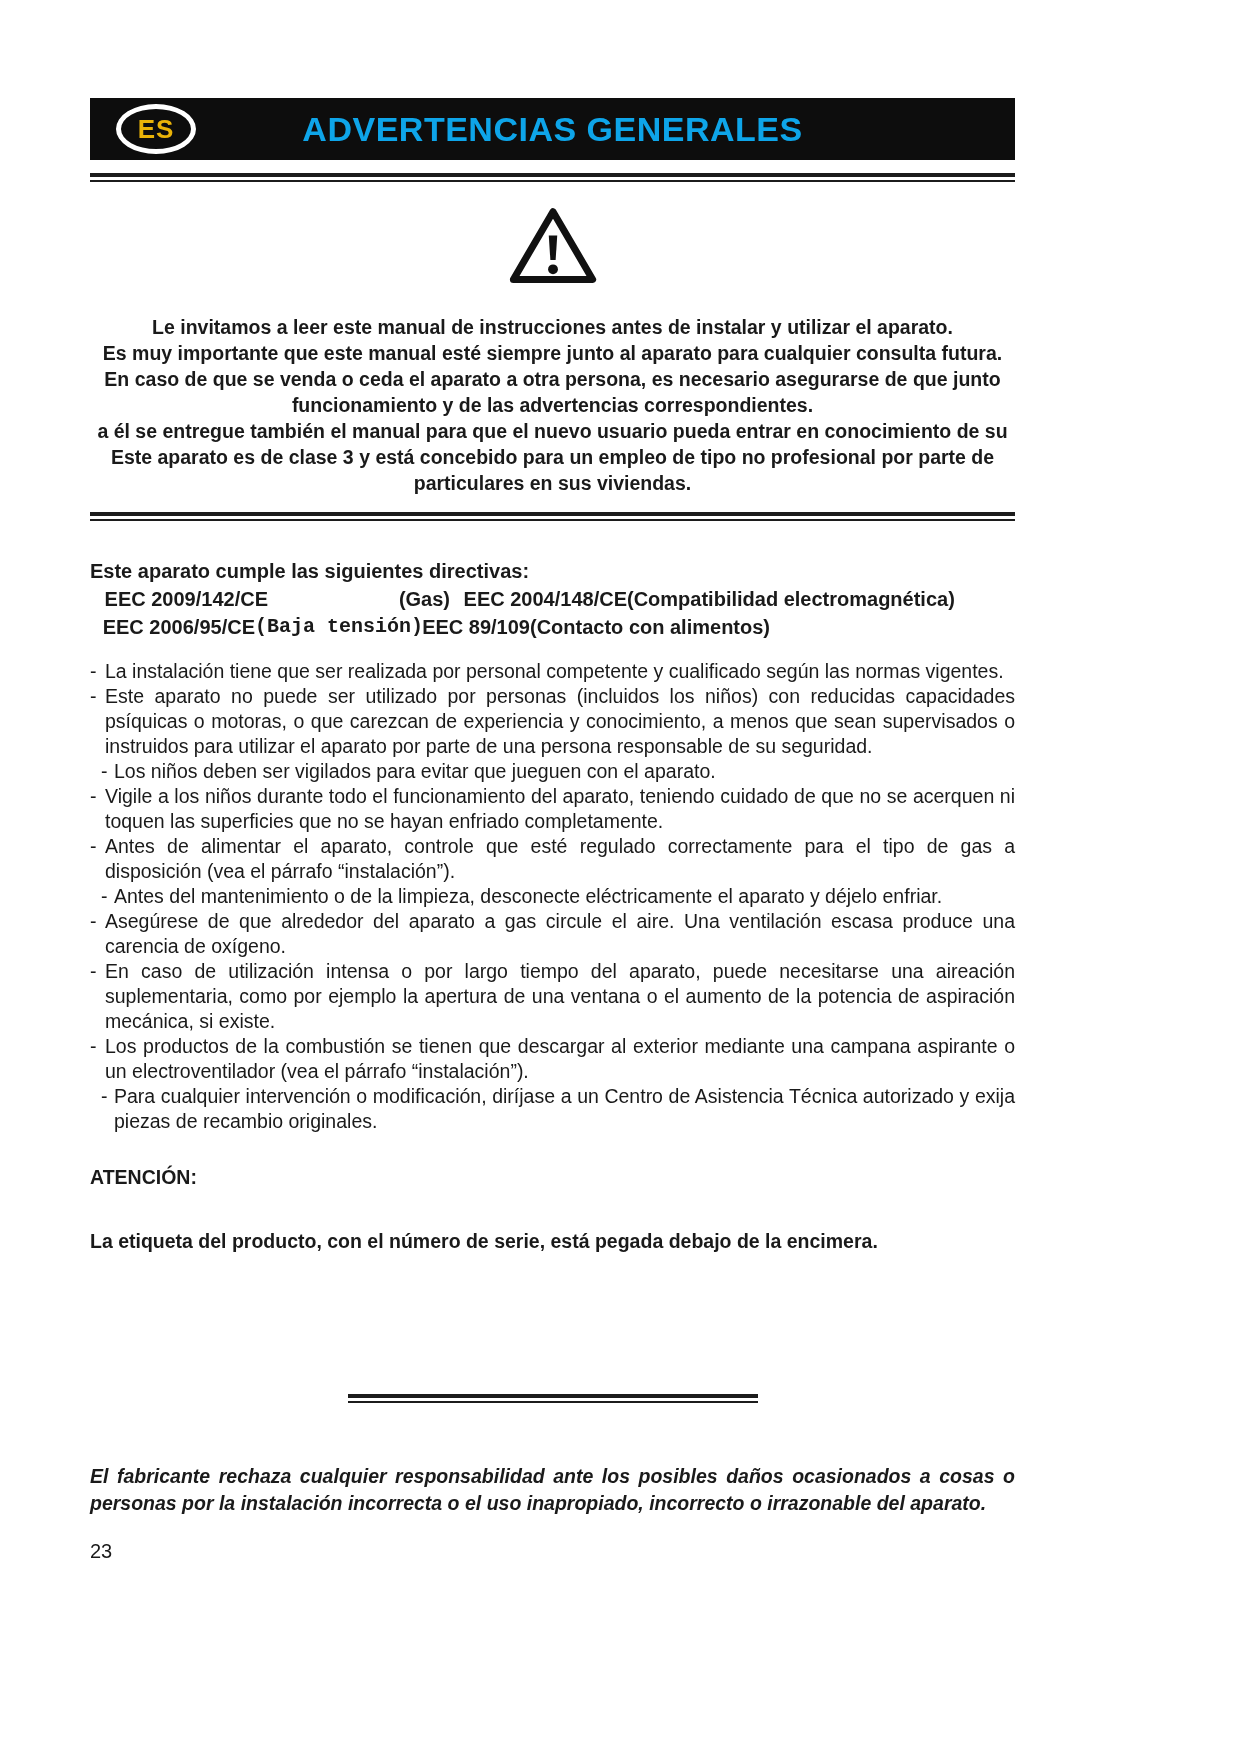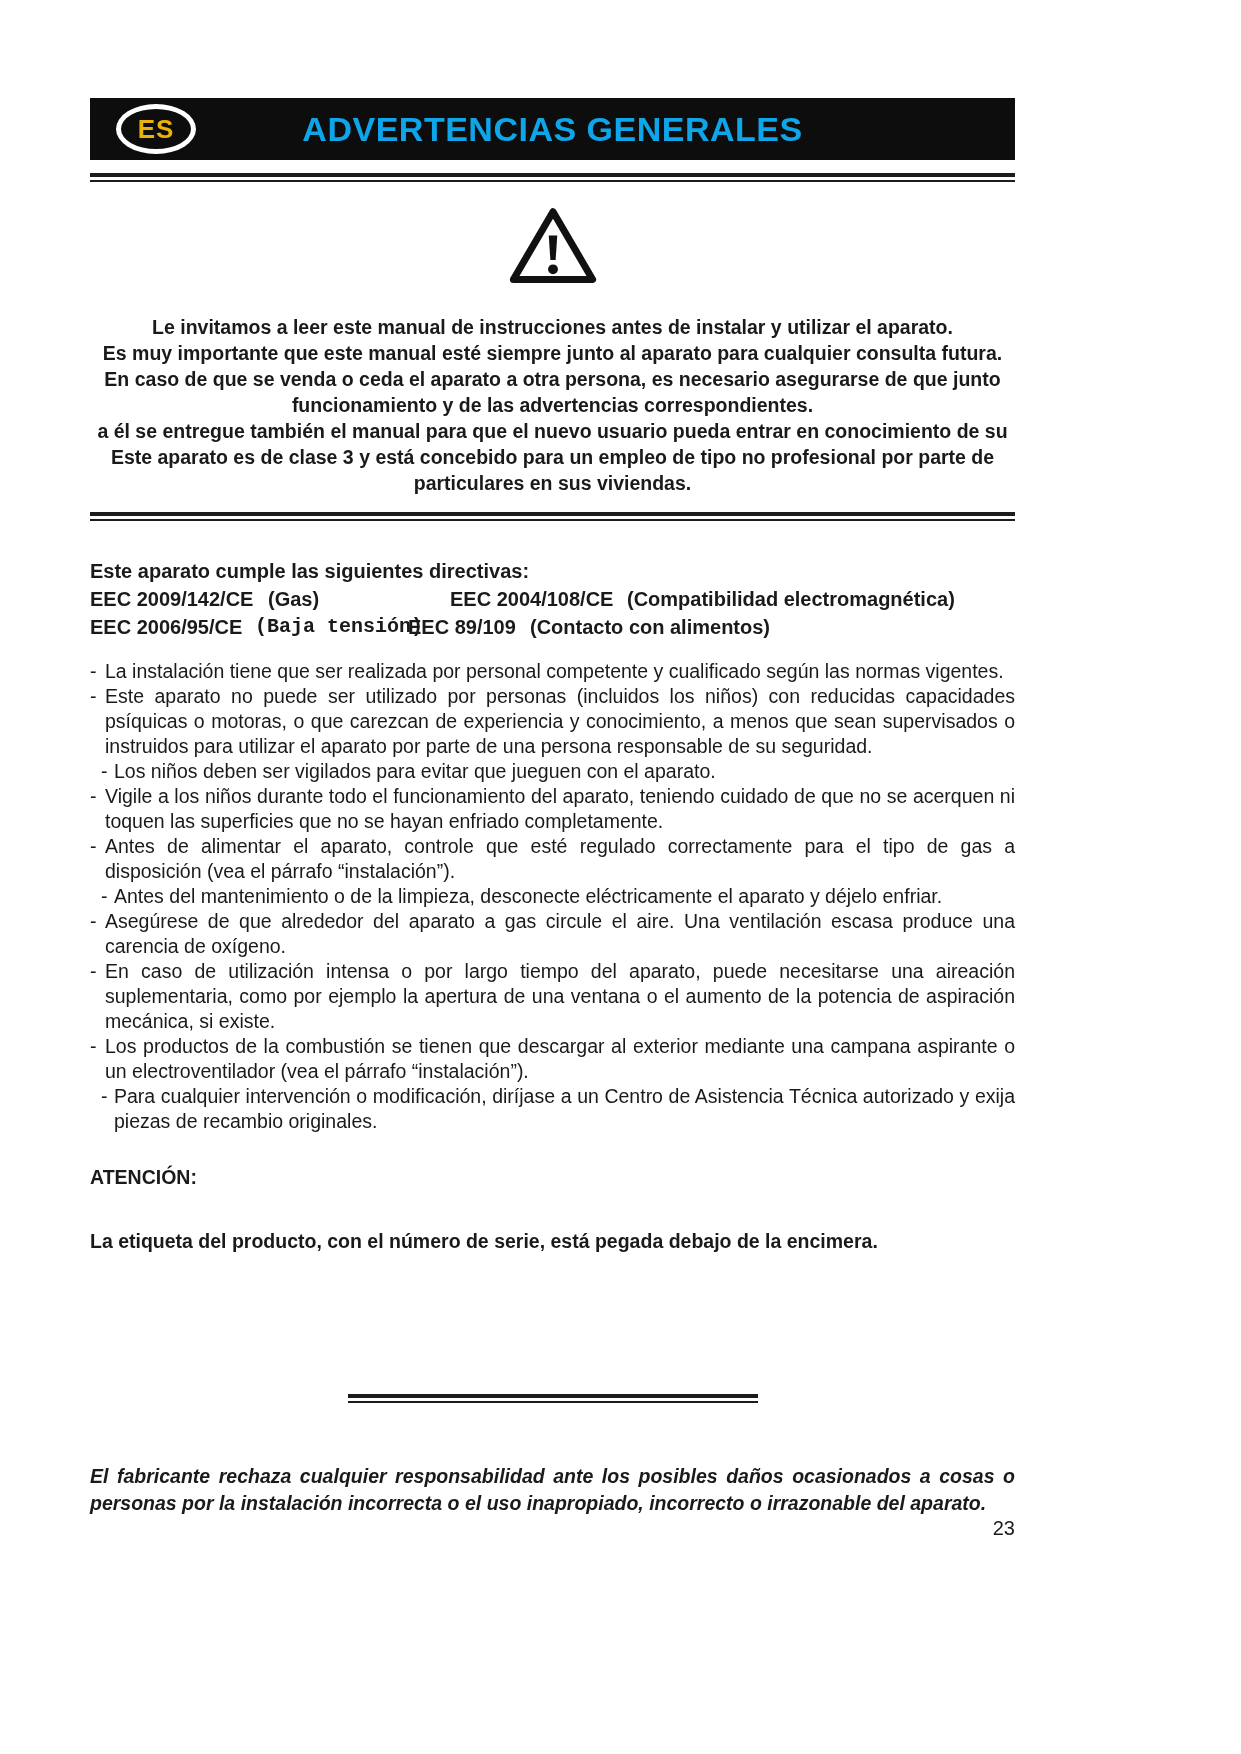--- a/index.html
+++ b/index.html
@@ -91,21 +91,21 @@
     margin-top: 36px;
     font-weight: bold;
     font-size: 20px;
   }
   .directives-heading { line-height: 28px; }
   .directive-row {
     display: flex;
     line-height: 28px;
     white-space: nowrap;
   }
-  .dc { display: inline-block; }
+  .dc { display: inline-block; text-align: right; }
   .r1c1 { width: 178px; }
   .r1c2 { width: 182px; }
   .r1c3 { width: 177px; }
   .r2c1 { width: 165px; }
   .r2c2 { width: 153px; font-family: Liberation Mono, monospace; }
   .r2c3 { width: 122px; }
 
   
   .warning-list {
     margin-top: 18px;
@@ -136,22 +136,22 @@
   .disclaimer {
     margin: 60px 0 0 0;
     font-weight: bold;
     font-style: italic;
     font-size: 19.5px;
     line-height: 27px;
     text-align: justify;
   }
 
   .page-number {
-    margin-top: 0;
-    text-align: right;
+    margin-top: 23px;
+    text-align: left;
     font-size: 20px;
   }
 </style>
 </head>
 <body>
 
 <div class="content">
 
   <header class="header-bar">
     <span class="lang-badge">
@@ -180,21 +180,21 @@
     <div class="intro-line">particulares en sus viviendas.</div>
   </div>
 
   <div class="double-rule rule-mid"></div>
 
   <section class="directives">
     <div class="directives-heading">Este aparato cumple las siguientes directivas:</div>
     <div class="directive-row">
       <span class="dc r1c1">EEC 2009/142/CE</span>
       <span class="dc r1c2">(Gas)</span>
-      <span class="dc r1c3">EEC 2004/108/CE</span>
+      <span class="dc r1c3">EEC 2004/148/CE</span>
       <span class="dc">(Compatibilidad electromagnética)</span>
     </div>
     <div class="directive-row">
       <span class="dc r2c1">EEC 2006/95/CE</span>
       <span class="dc r2c2">(Baja tensión)</span>
       <span class="dc r2c3">EEC 89/109</span>
       <span class="dc">(Contacto con alimentos)</span>
     </div>
   </section>
 

